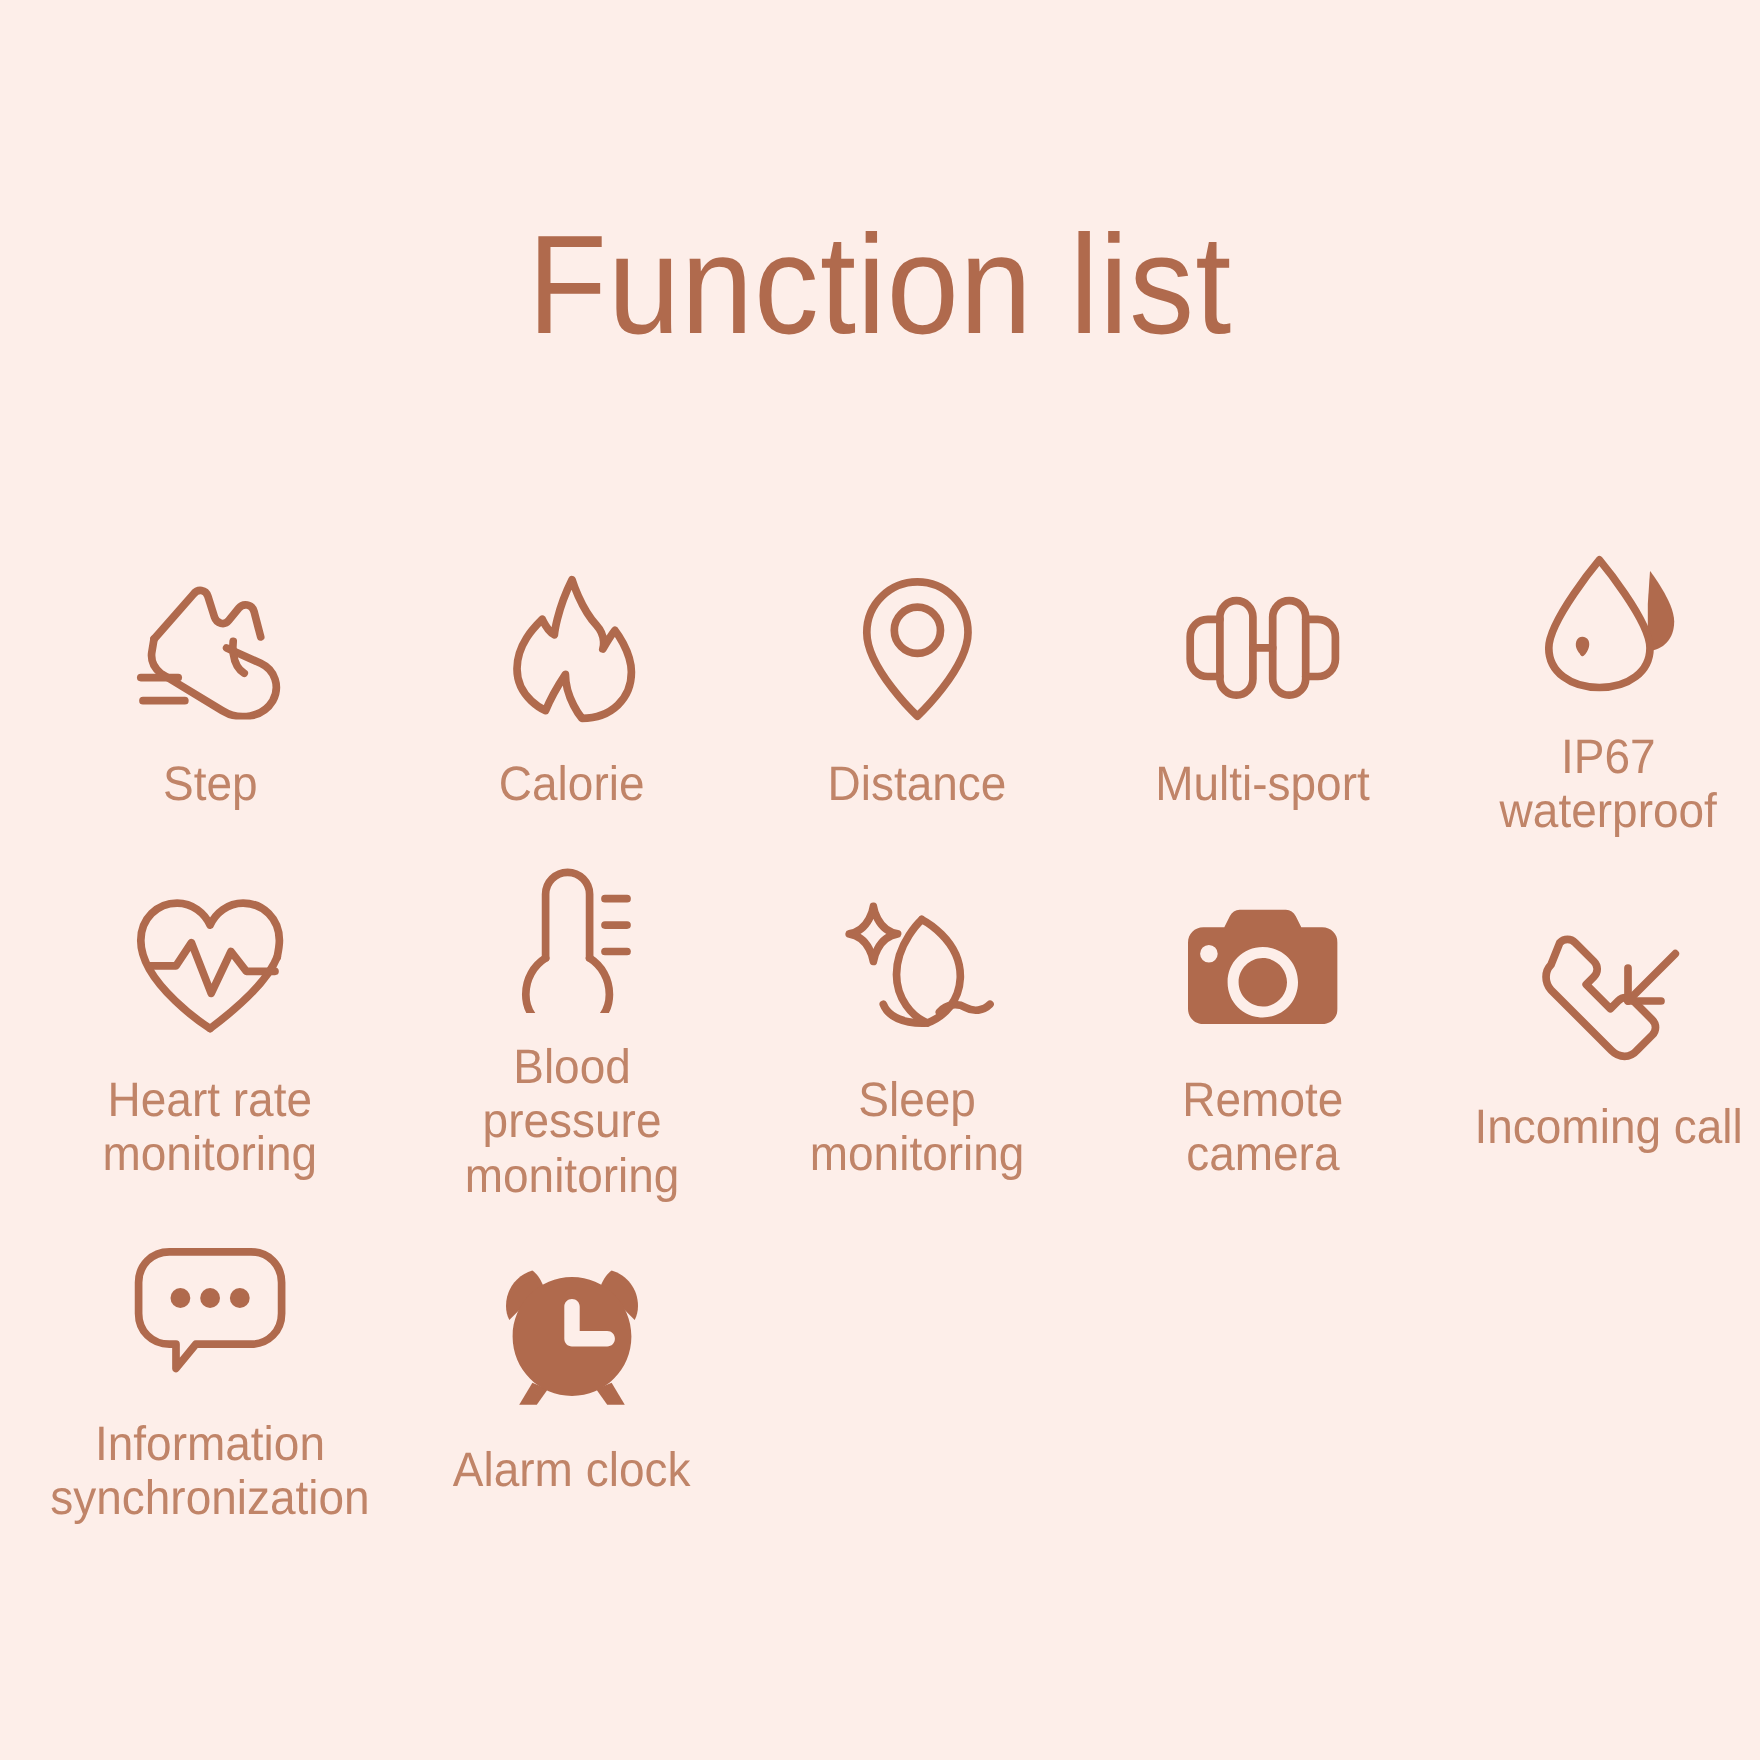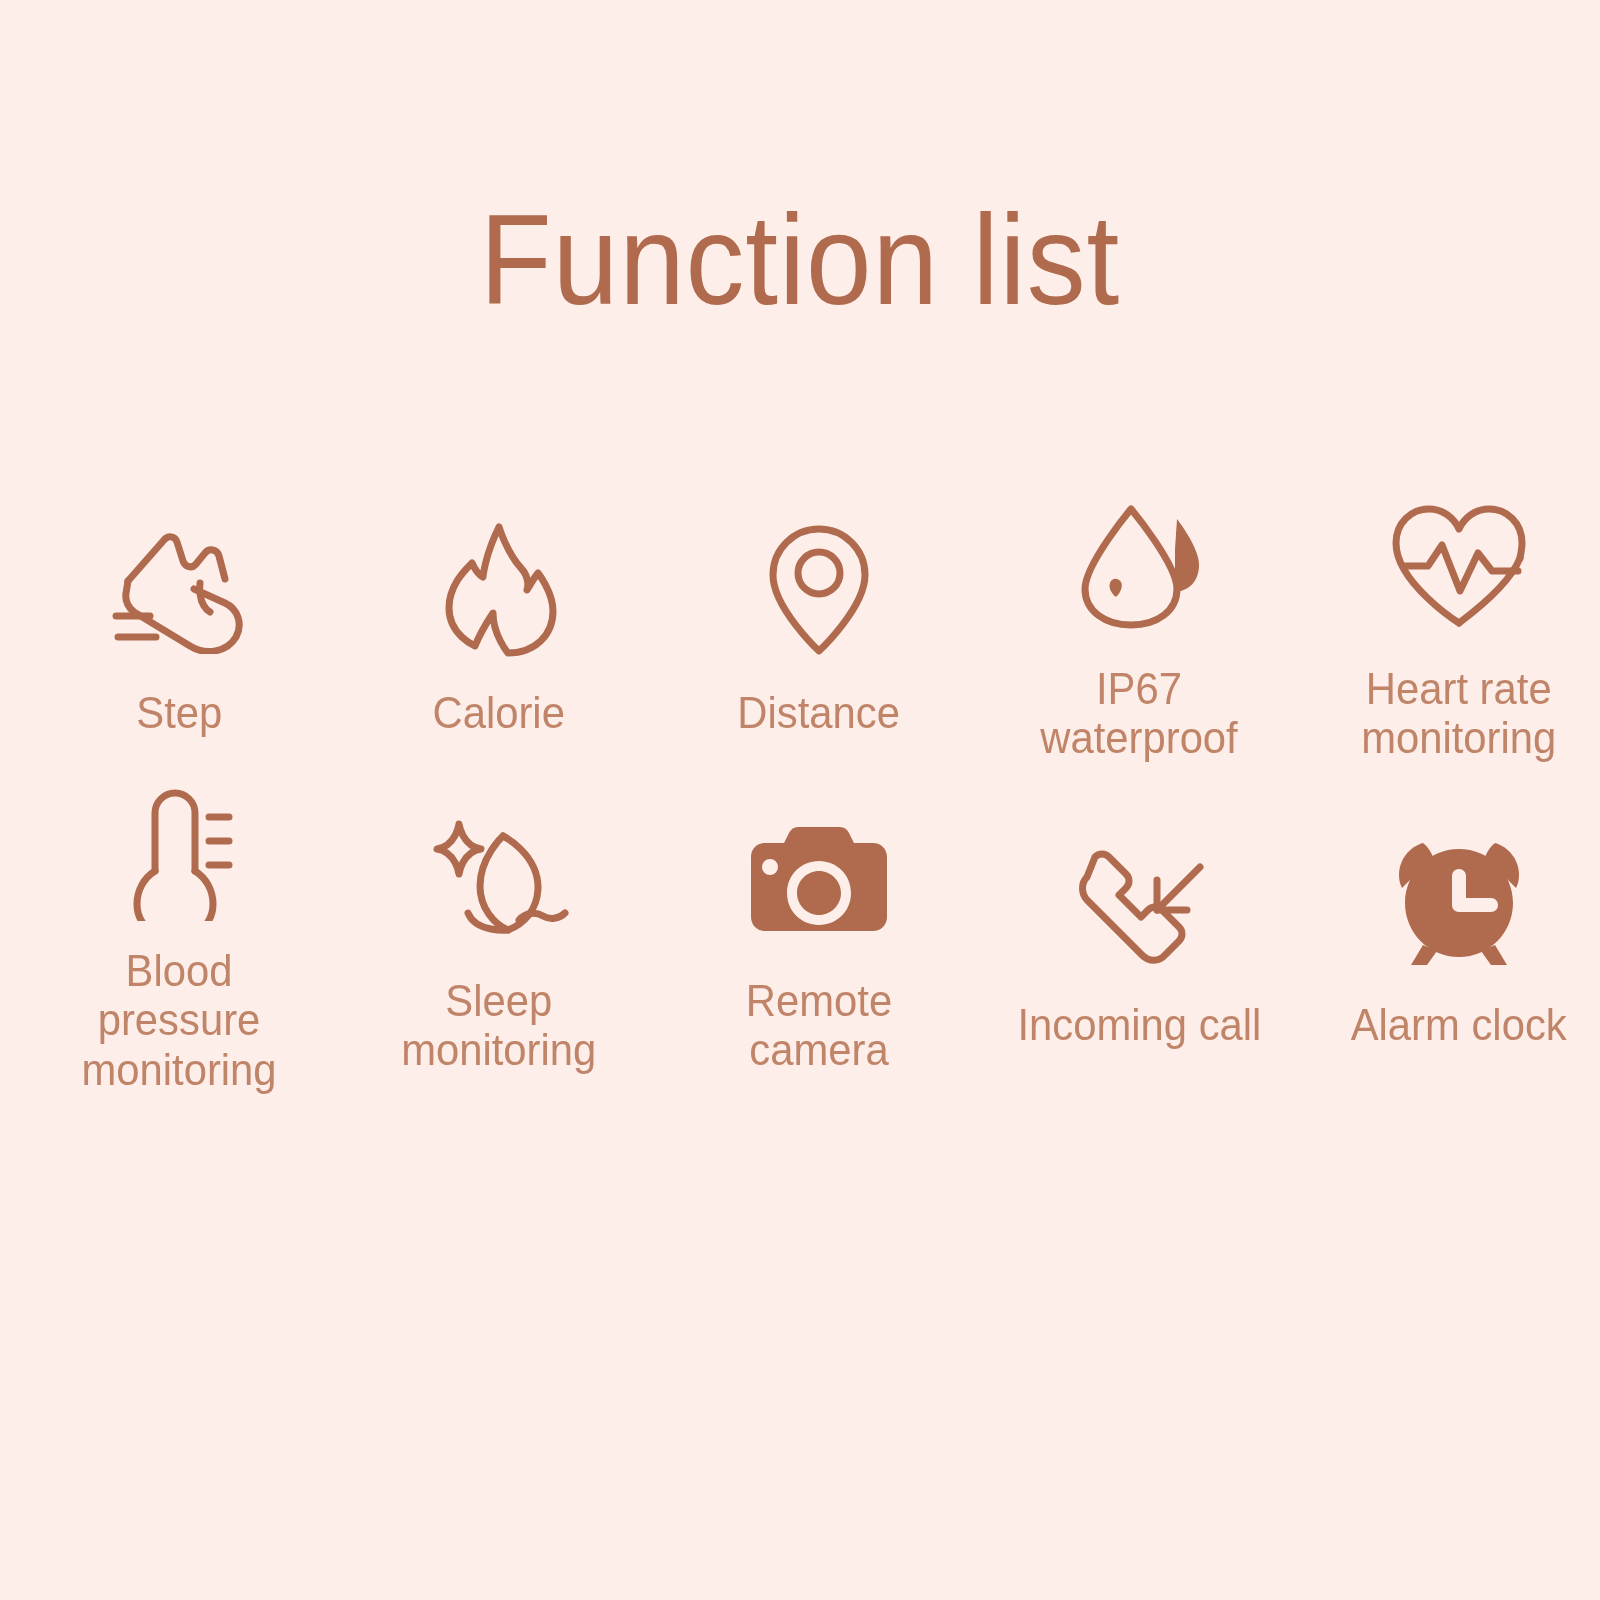--- a/index.html
+++ b/index.html
@@ -119,20 +119,34 @@
         <svg width="112" height="140" viewBox="0 0 112 140" fill="none" stroke="#B06A4D" stroke-width="7" stroke-linecap="round" stroke-linejoin="round">
           <path d="M56 132 C56 132 102 89 102 56 C102 30 81 10 56 10 C31 10 10 30 10 56 C10 89 56 132 56 132 Z"></path>
           <circle cx="56" cy="54" r="21"></circle>
         </svg>
       </div>
       <div class="cell-label">
         <span class="ln">Distance</span>
       </div>
     </div>
 
+    <div class="cell">
+      <div class="icon-wrap">
+        <svg width="160" height="110" viewBox="0 0 160 110" fill="none" stroke="#B06A4D" stroke-width="7" stroke-linecap="round" stroke-linejoin="round">
+          <rect x="41" y="12" width="30" height="86" rx="15"></rect>
+          <rect x="89" y="12" width="30" height="86" rx="15"></rect>
+          <path d="M41 29 L30 29 C21 29 14 36 14 45 L14 65 C14 74 21 81 30 81 L41 81"></path>
+          <path d="M119 29 L130 29 C139 29 146 36 146 45 L146 65 C146 74 139 81 130 81 L119 81"></path>
+          <path d="M71 55 L89 55"></path>
+        </svg>
+      </div>
+      <div class="cell-label">
+        <span class="ln">Multi-sport</span>
+      </div>
+    </div>
 
     <div class="cell">
       <div class="icon-wrap">
         <svg width="140" height="135" viewBox="0 0 140 135" fill="none" stroke="#B06A4D" stroke-width="7" stroke-linecap="round" stroke-linejoin="round">
           <path d="M108 22 C108 22 130 50 130 68 C130 84 120 94 106 95 L106 52 Z" fill="#B06A4D" stroke="none"></path>
           <path d="M62 12 C62 12 16 67 16 92 C16 114 36 128 62 128 C88 128 108 114 108 92 C108 67 62 12 62 12 Z"></path>
           <path d="M44 97 C44 97 39 92 41 86 C43 80 50 81 52 85 C54 89 52 95 48 99 C46 101 44 97 44 97 Z" fill="#B06A4D" stroke="none"></path>
         </svg>
       </div>
       <div class="cell-label">
@@ -205,20 +219,34 @@
           <path d="M131 32 L88 75"></path>
           <path d="M88 45 L88 75 L118 75"></path>
         </svg>
       </div>
       <div class="cell-label">
         <span class="ln">Incoming call</span>
       </div>
     </div>
 
 
+    <div class="cell">
+      <div class="icon-wrap">
+        <svg width="150" height="122" viewBox="0 0 150 122" fill="none" stroke="#B06A4D" stroke-width="7" stroke-linecap="round" stroke-linejoin="round">
+          <path d="M38 10 L112 10 C128 10 140 22 140 38 L140 66 C140 82 128 94 112 94 L62 94 L44 116 L44 94 L38 94 C22 94 10 82 10 66 L10 38 C10 22 22 10 38 10 Z"></path>
+          <circle cx="48" cy="52" r="9" fill="#B06A4D" stroke="none"></circle>
+          <circle cx="75" cy="52" r="9" fill="#B06A4D" stroke="none"></circle>
+          <circle cx="102" cy="52" r="9" fill="#B06A4D" stroke="none"></circle>
+        </svg>
+      </div>
+      <div class="cell-label">
+        <span class="ln">Information</span>
+        <span class="ln">synchronization</span>
+      </div>
+    </div>
 
     <div class="cell">
       <div class="icon-wrap">
         <svg width="132" height="136" viewBox="0 0 132 136" fill="none">
           <path fill="#B06A4D" d="M30 10 C16 14 6 27 6 42 C6 47 7 51 9 55 L40 24 C37 17 34 13 30 10 Z"></path>
           <path fill="#B06A4D" d="M102 10 C116 14 126 27 126 42 C126 47 125 51 123 55 L92 24 C95 17 98 13 102 10 Z"></path>
           <path fill="#B06A4D" d="M30 112 L18 132 L34 132 L44 118 Z"></path>
           <path fill="#B06A4D" d="M102 112 L114 132 L98 132 L88 118 Z"></path>
           <path fill="#B06A4D" fill-rule="evenodd" d="M66 16 C96 16 120 40 120 70 C120 100 96 124 66 124 C36 124 12 100 12 70 C12 40 36 16 66 16 Z M66 36 C62 36 59 39 59 43 L59 72 C59 76 62 79 66 79 L98 79 C102 79 105 76 105 72 C105 68 102 65 98 65 L73 65 L73 43 C73 39 70 36 66 36 Z"></path>
         </svg>

